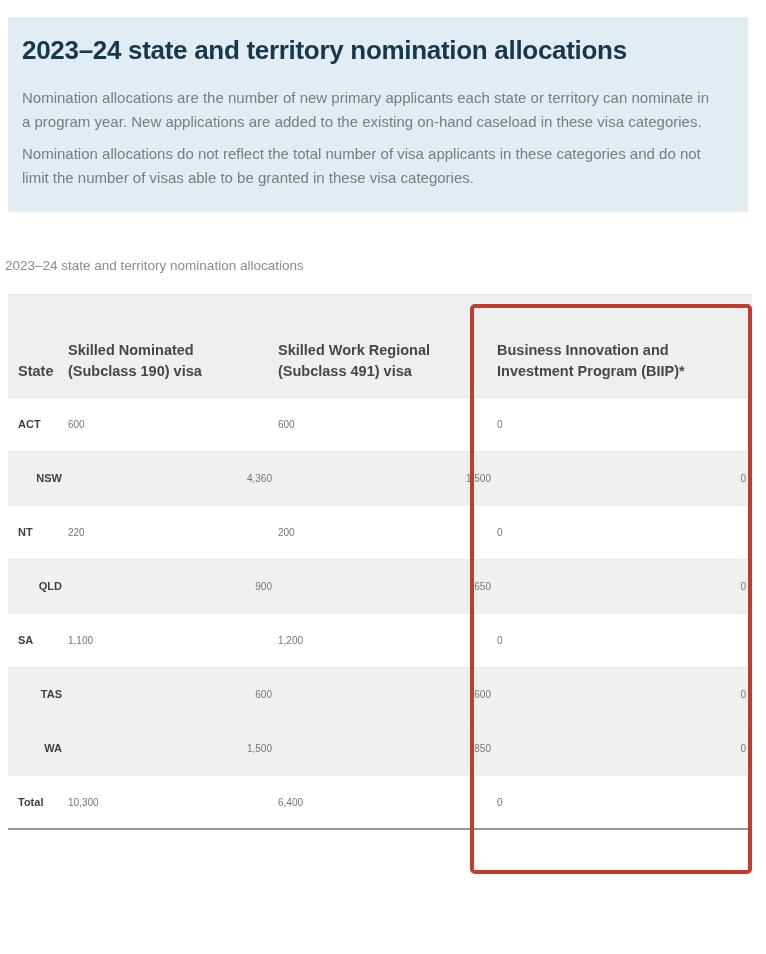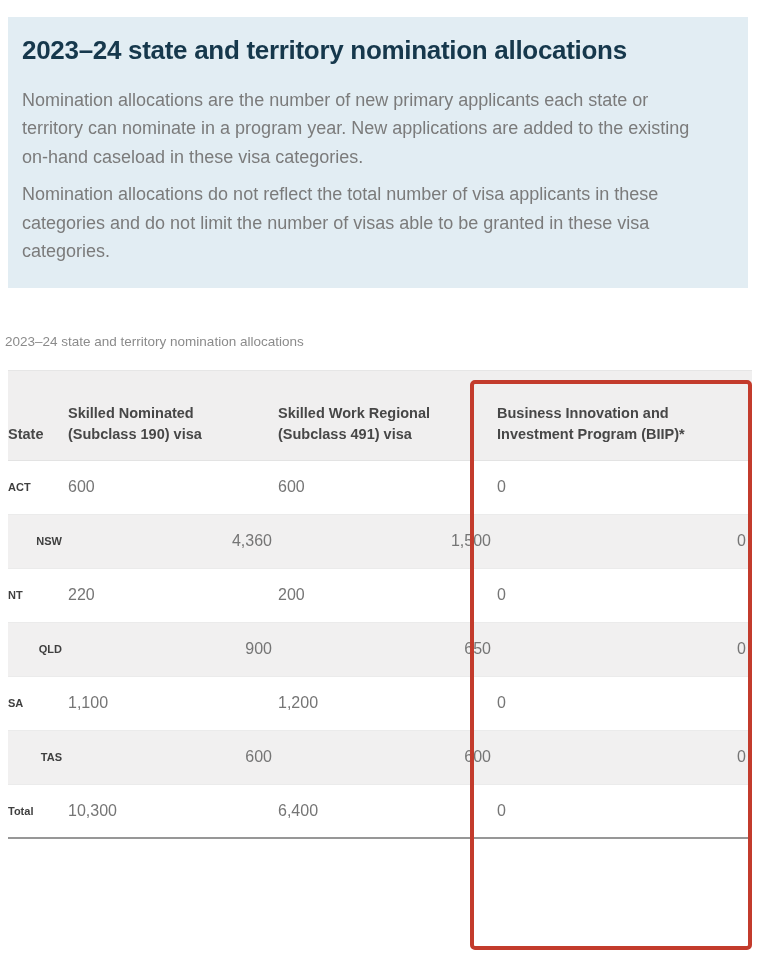--- a/index.html
+++ b/index.html
@@ -20,21 +20,21 @@
   }
   .hero h1 {
     margin: 6px 0 20px 0;
     font-size: 26px;
     font-weight: 700;
     letter-spacing: -0.3px;
     color: #16384c;
   }
   .hero p {
     margin: 0 12px 9px 0;
-    font-size: 18px;
+    font-size: 15px;
     line-height: 1.58;
     color: #7b7b7b;
   }
   .hero p:last-child { margin-bottom: 0; }
   .hero a {
     color: #3f92c8;
     text-decoration: underline;
     cursor: pointer;
   }
 
@@ -52,40 +52,40 @@
     border-collapse: collapse;
     table-layout: fixed;
   }
   col.c-state { width: 60px; }
   col.c-190   { width: 210px; }
   col.c-491   { width: 219px; }
   col.c-biip  { width: auto; }
 
   thead th {
     background: #f0efef;
-    height: 90px;
+    height: 103px;
     vertical-align: bottom;
     text-align: left;
     padding: 0 6px 15px 0;
     font-size: 14.5px;
     line-height: 1.45;
     font-weight: 700;
     color: #474747;
     border-top: 1px solid #e6e6e6;
     border-bottom: 1px solid #e3e3e3;
   }
   thead th .hwrap { display: block; }
   .w160 { max-width: 162px; }
   .w252 { max-width: 252px; }
-  th:first-child, td:first-child { }
+  th:first-child, td:first-child { padding-left: 10px; }
 
   tbody td {
     height: 54px;
     padding: 0 6px 0 0;
-    font-size: 16px;
+    font-size: 10px;
     color: #757575;
     background: #ffffff;
     border-bottom: 1px solid #ebebeb;
     vertical-align: middle;
   }
   tbody td.state {
     font-weight: 700;
     font-size: 11px;
     color: #3f3f3f;
   }
@@ -169,20 +169,26 @@
         <td>1,100</td>
         <td>1,200</td>
         <td>0</td>
       </tr>
       <tr class="alt">
         <td class="state">TAS</td>
         <td>600</td>
         <td>600</td>
         <td>0</td>
       </tr>
+      <tr class="alt">
+        <td class="state">WA</td>
+        <td>1,500</td>
+        <td>850</td>
+        <td>0</td>
+      </tr>
       <tr>
         <td class="state">Total</td>
         <td>10,300</td>
         <td>6,400</td>
         <td>0</td>
       </tr>
     </tbody>
   </table>
   <div class="biip-highlight"></div>
 </div>

